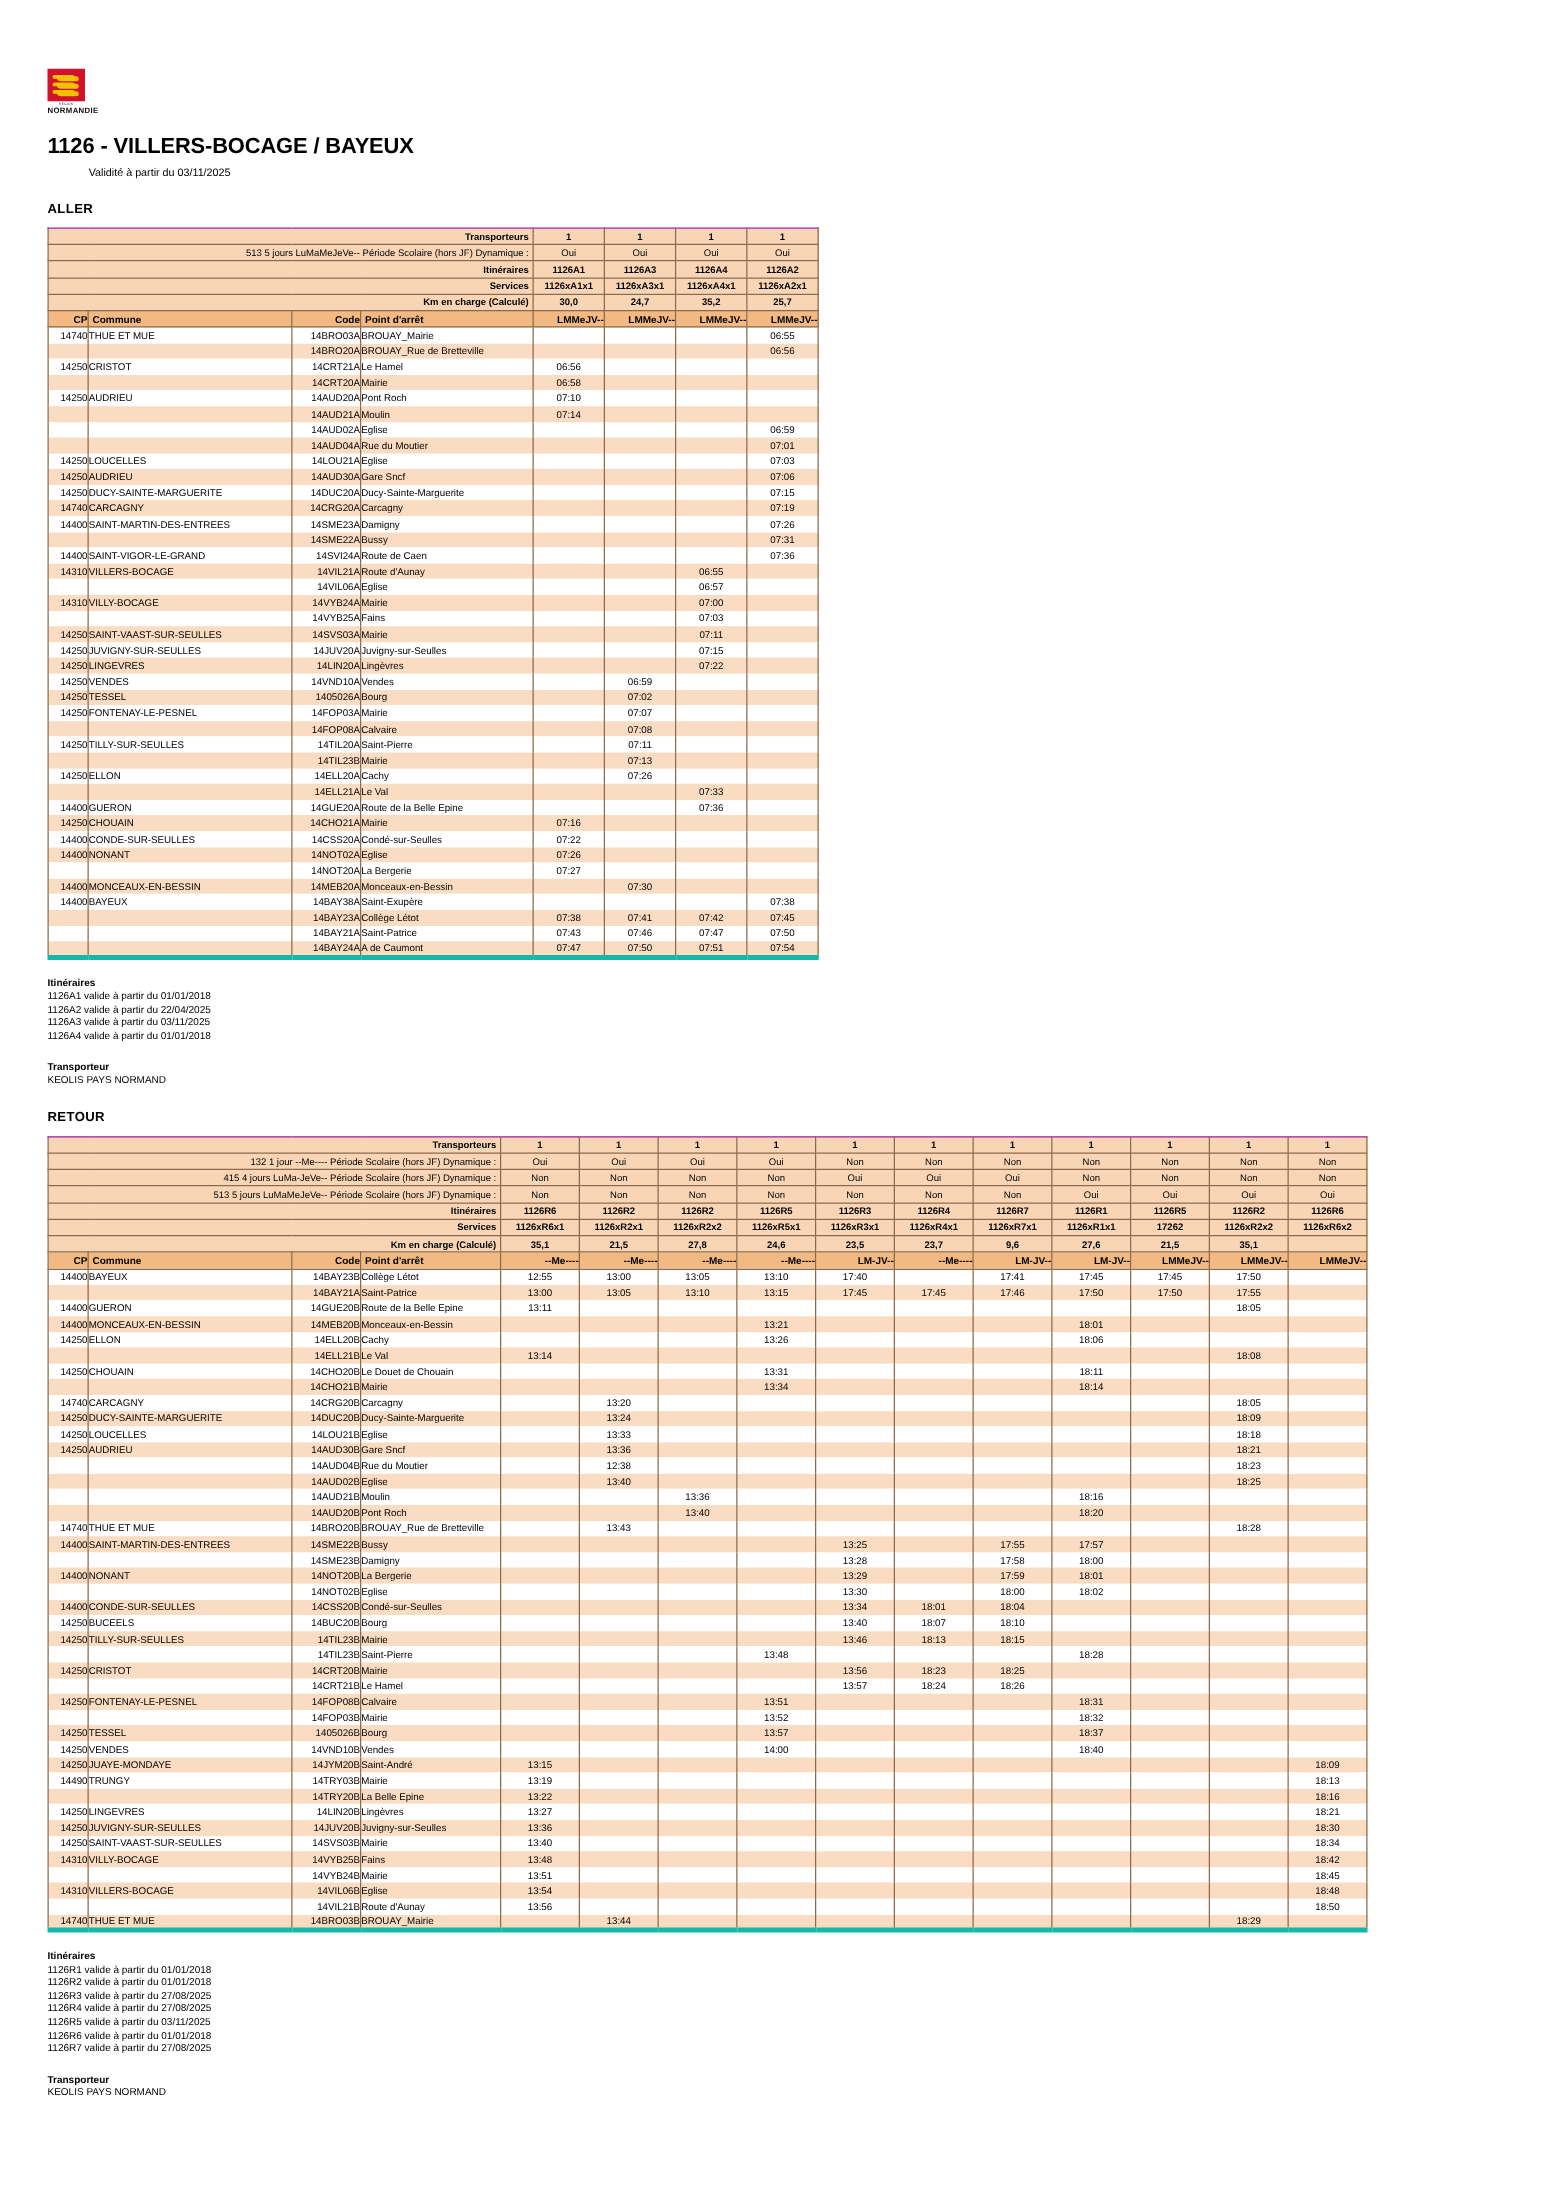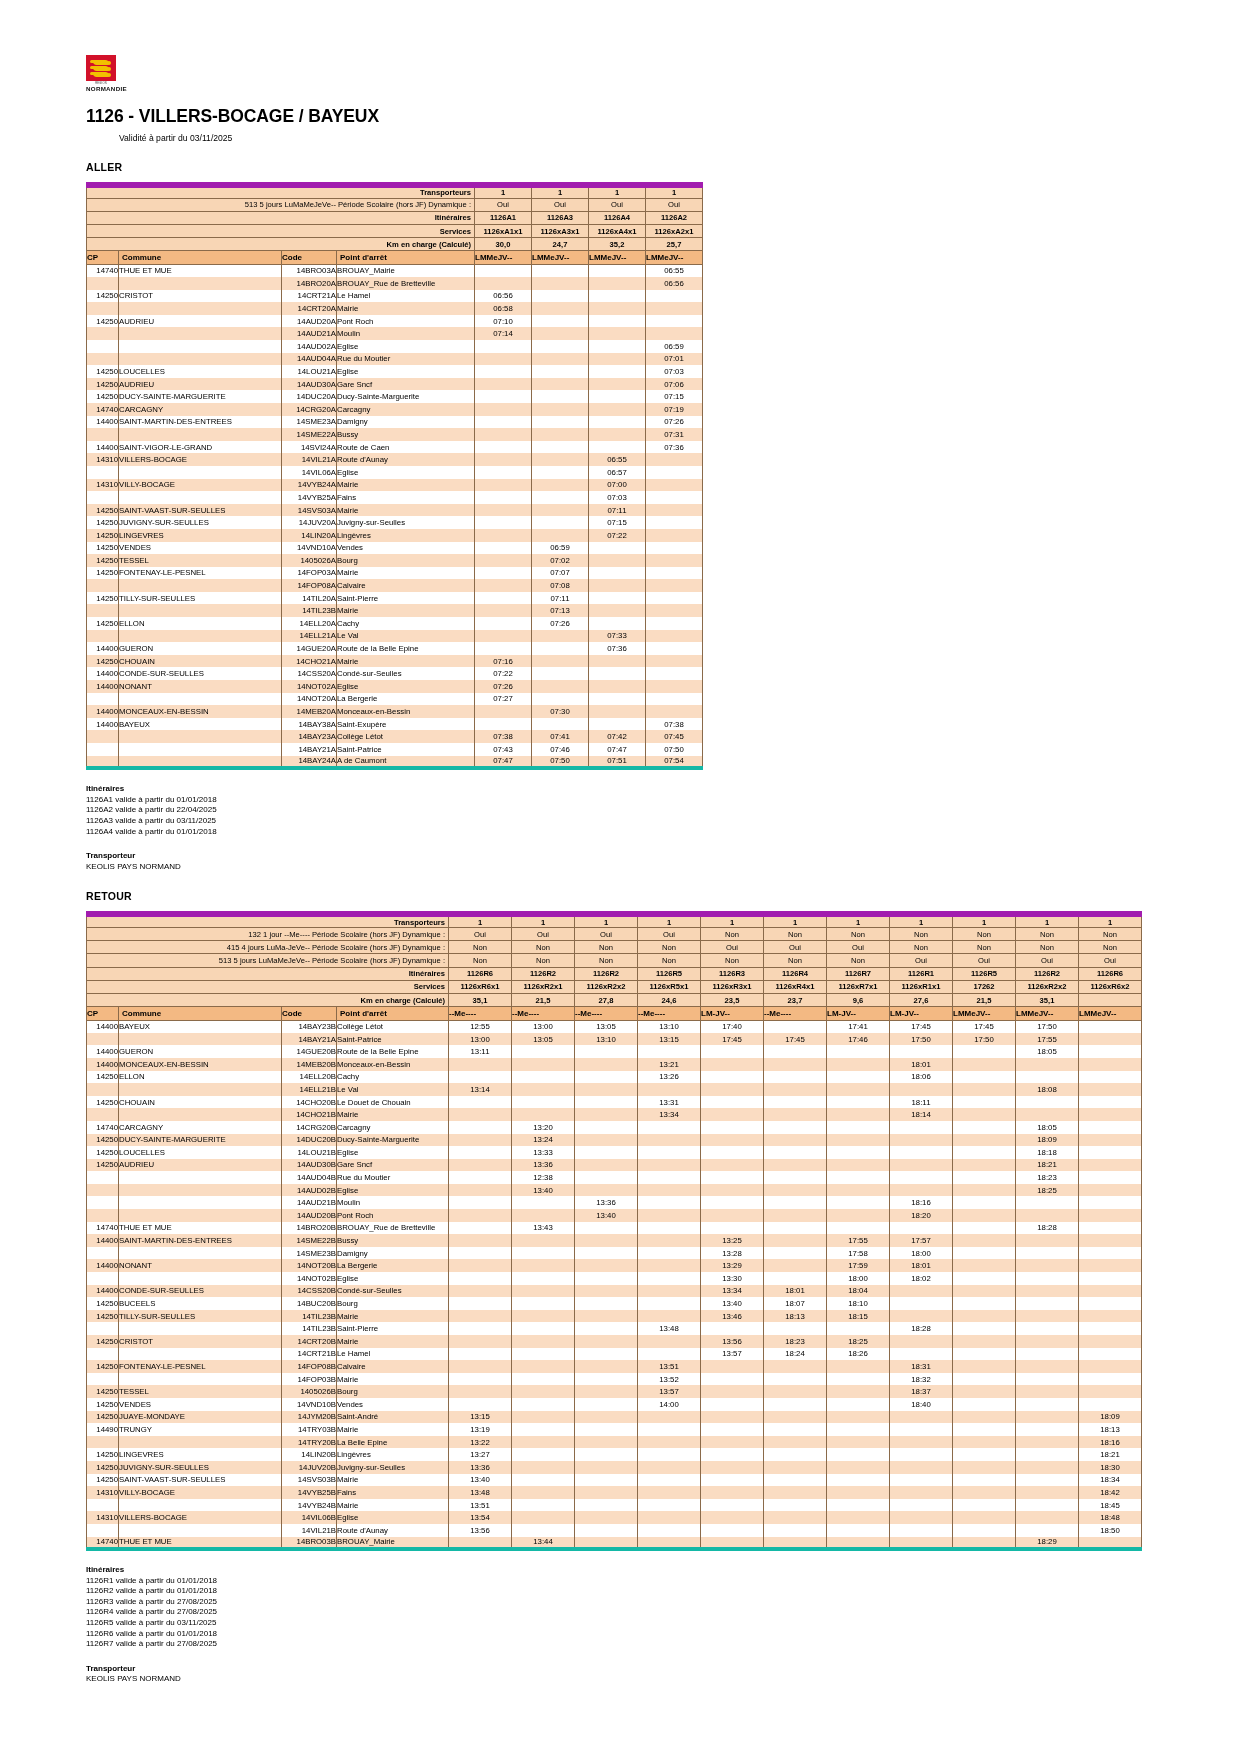--- a/index.html
+++ b/index.html
@@ -4,21 +4,21 @@
 <style>
   * { box-sizing: border-box; }
   html, body { margin:0; padding:0; background:#ffffff; }
   body {
     width: 1241px;
     height: 1755px;
     font-family: "Liberation Sans", sans-serif;
     color: #000;
     position: relative;
   }
-  .page { position:absolute; left:0; top:0; width:1241px; height:1755px; padding:55px 50px 0 86px; }
+  .page { position:absolute; left:0; top:0; width:1241px; height:1755px; padding:55px 50px 0 38px; }
 
   
   .logo-wrap { width:34px; }
   .logo-flag {
     width:30px; height:26px; background:#d2112a; position:relative;
     display:flex; flex-direction:column; justify-content:center; align-items:center;
     gap:1px;
   }
   .logo-flag .leo { width:16px; height:5px; background:#f2c200; border-radius:2px 6px 2px 6px; position:relative; }
   .logo-flag .leo::before{content:"";position:absolute;left:-3px;top:0px;width:5px;height:3px;background:#f2c200;border-radius:2px;}
@@ -36,33 +36,33 @@
   table.sched { border-collapse:collapse; font-size:7.6px; table-layout:fixed; }
   table.sched td, table.sched th { padding:0; margin:0; }
 
   .hdr-band td { background:#f8d6b5; border:1px solid #8a6a4a; height:13.2px; vertical-align:middle; }
   .hdr-lbl { text-align:right; padding-right:3px !important; font-weight:bold; font-size:7.6px; border-right:1px solid #8a6a4a !important;}
   .hdr-lbl.normal { font-weight:normal; }
   .hdr-val { text-align:center; font-weight:bold; font-size:7.6px; }
   .hdr-val.plain { font-weight:normal; }
 
   .colhdr td { background:#f3b983; border:1px solid #8a6a4a; height:13.5px; font-weight:bold; font-size:8px; vertical-align:middle;}
-  .colhdr td.c { text-align:left; }
+  .colhdr td.c { text-align:right; }
   .colhdr td.l { text-align:left; padding-left:3px !important; }
 
   tr.r td { height:12.6px; vertical-align:middle; font-size:7.8px; border-left:1px solid #8a6a4a; border-right:1px solid #8a6a4a; }
   tr.r.odd td { background:#fadcc2; }
   tr.r.even td { background:#ffffff; }
   td.cp { text-align:right; padding-right:4px; }
   td.commune { text-align:left; padding-left:5px; }
   td.code { text-align:right; padding-right:4px; }
   td.stop { text-align:left; padding-left:4px; }
   td.time { text-align:center; }
   .tbl-bottom td { border-bottom:4px solid #14b8a6; }
-  .tbl-top td { border-top:6px solid #a21caf; }
+  .tbl-top td { border-top:1px solid #a21caf; }
 
   
   .foot { margin-top:14px; font-size:8px; line-height:10.6px; }
   .foot-title { font-weight:bold; }
   .foot-block { margin-top:14px; }
 </style>
 </head>
 <body>
 
 <div class="page">

